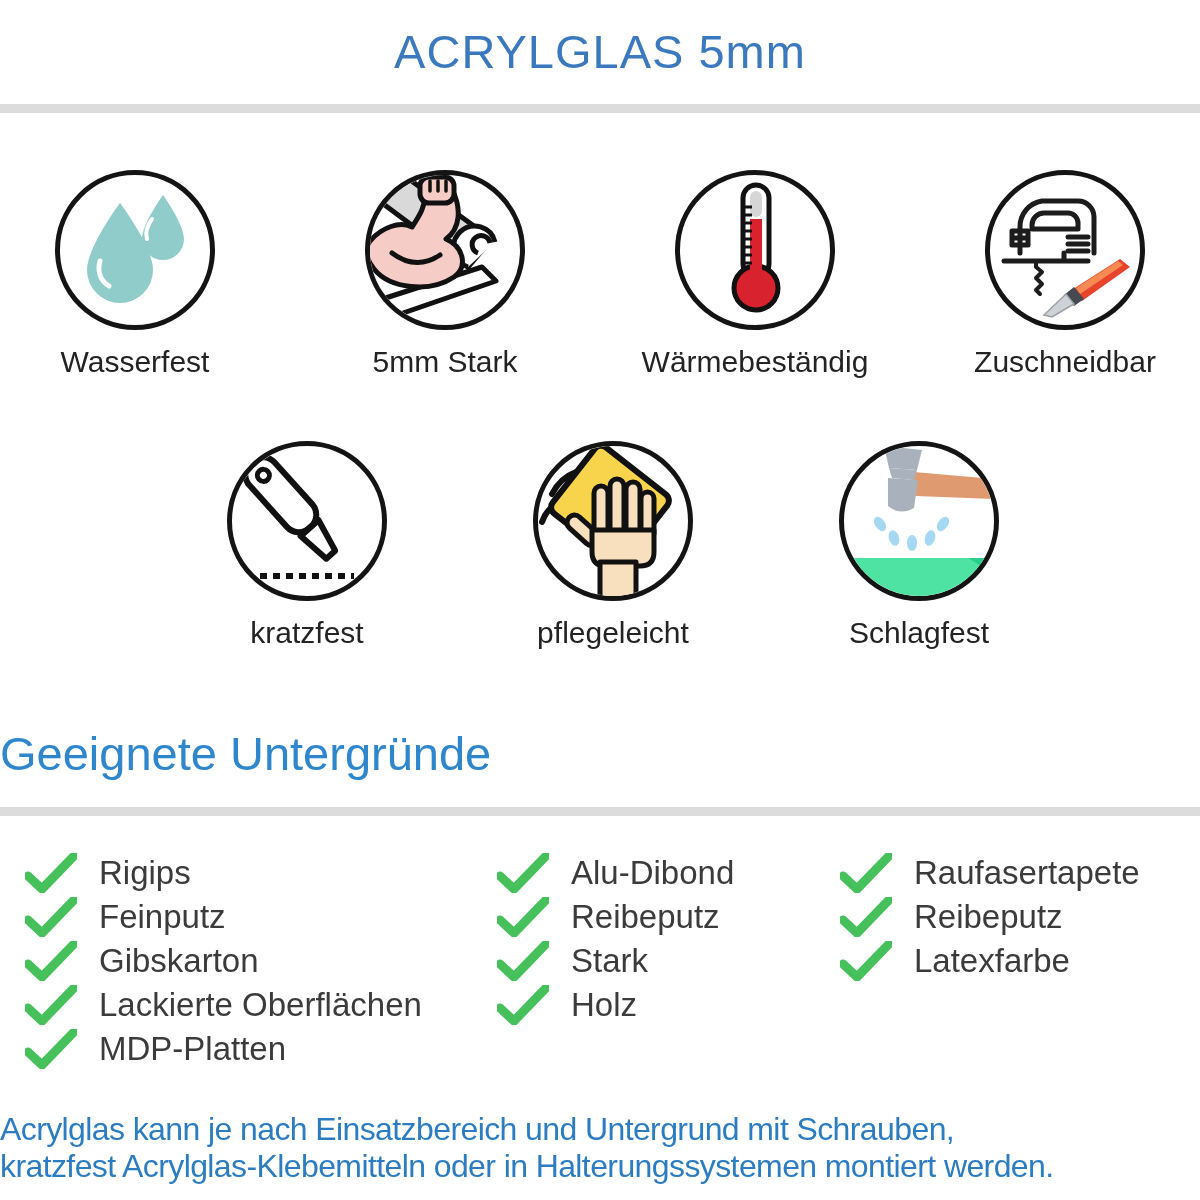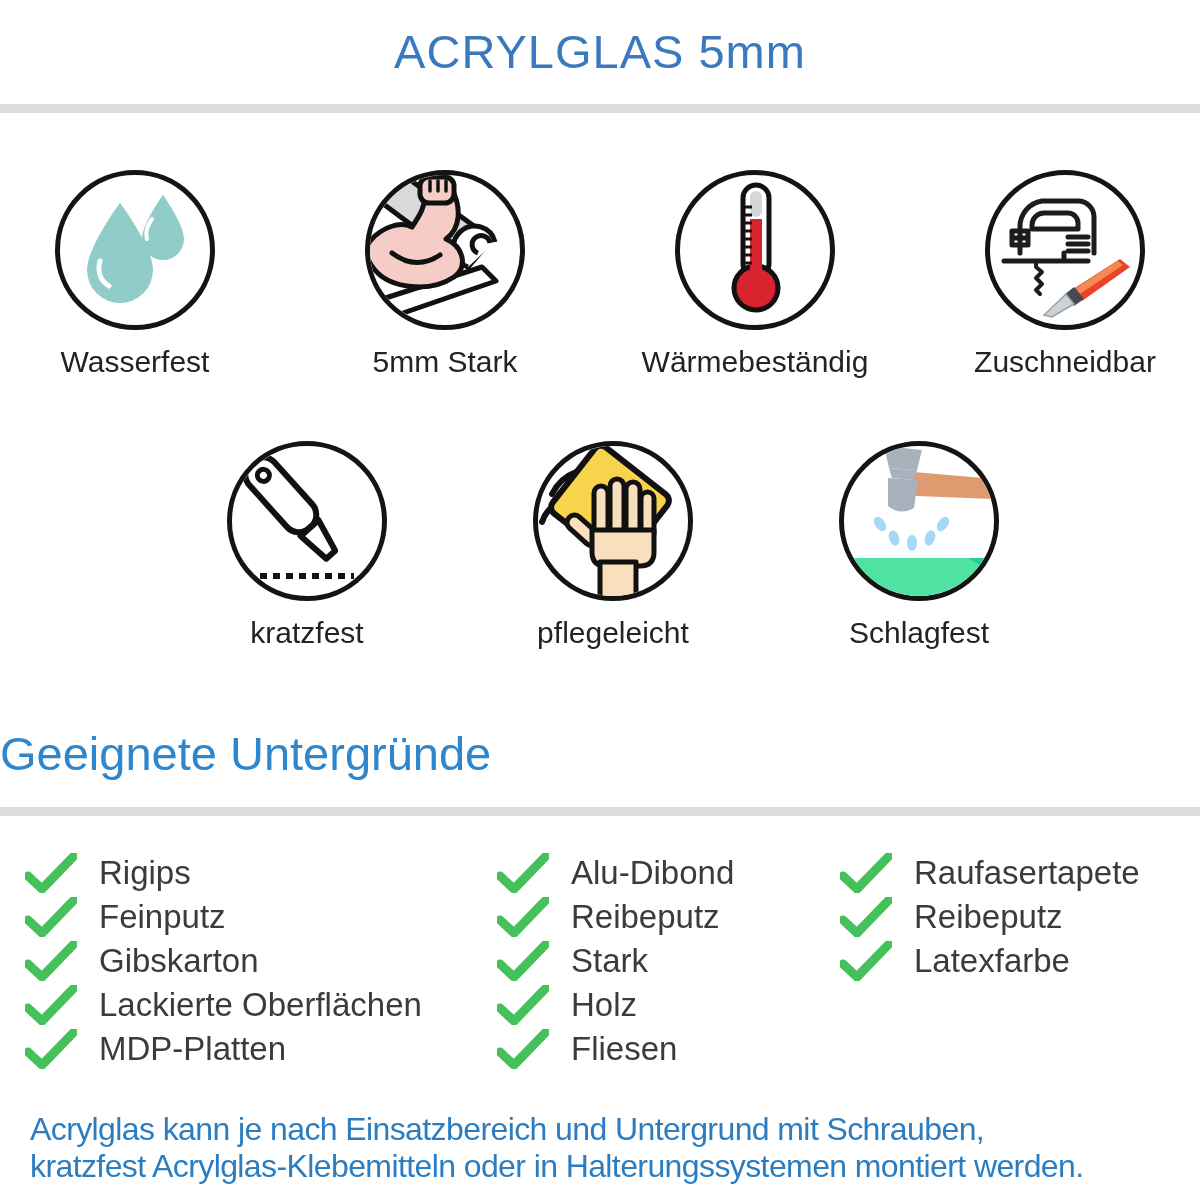--- a/index.html
+++ b/index.html
@@ -33,21 +33,21 @@
 
   .substrates { margin-top:35px; display:flex; padding-left:25px; }
   .sub-col1 { width:472px; }
   .sub-col2 { width:343px; }
   .sub-col3 { flex:1; }
   .check-item { display:flex; align-items:center; height:44px; gap:22px; }
   .check-item svg { flex:0 0 auto; }
   .check-label { font-size:33px; color:#3b3b3b; white-space:nowrap; }
 
   .note {
-    margin-top:40px; padding-left:30px;
+    margin-top:40px; 
     font-size:32px; line-height:37px; letter-spacing:-0.6px;
     color:#2b7cc0;
   }
 </style>
 </head>
 <body>
 
 <div class="page">
 
   <div class="title">ACRYLGLAS 5mm</div>
@@ -240,26 +240,20 @@
             <path d="M3 23 L17 36 L49 3" fill="none" stroke="#45c05a" stroke-width="9" stroke-linecap="round" stroke-linejoin="round"></path>
           </svg>
         <span class="check-label">Stark</span>
       </div>
       <div class="check-item">
         <svg viewBox="0 0 52 40" width="52" height="40">
             <path d="M3 23 L17 36 L49 3" fill="none" stroke="#45c05a" stroke-width="9" stroke-linecap="round" stroke-linejoin="round"></path>
           </svg>
         <span class="check-label">Holz</span>
       </div>
-      <div class="check-item">
-        <svg viewBox="0 0 52 40" width="52" height="40">
-            <path d="M3 23 L17 36 L49 3" fill="none" stroke="#45c05a" stroke-width="9" stroke-linecap="round" stroke-linejoin="round"></path>
-          </svg>
-        <span class="check-label">Fliesen</span>
-      </div>
     </div>
 
     <div class="sub-col3">
       <div class="check-item">
         <svg viewBox="0 0 52 40" width="52" height="40">
             <path d="M3 23 L17 36 L49 3" fill="none" stroke="#45c05a" stroke-width="9" stroke-linecap="round" stroke-linejoin="round"></path>
           </svg>
         <span class="check-label">Raufasertapete</span>
       </div>
       <div class="check-item">

